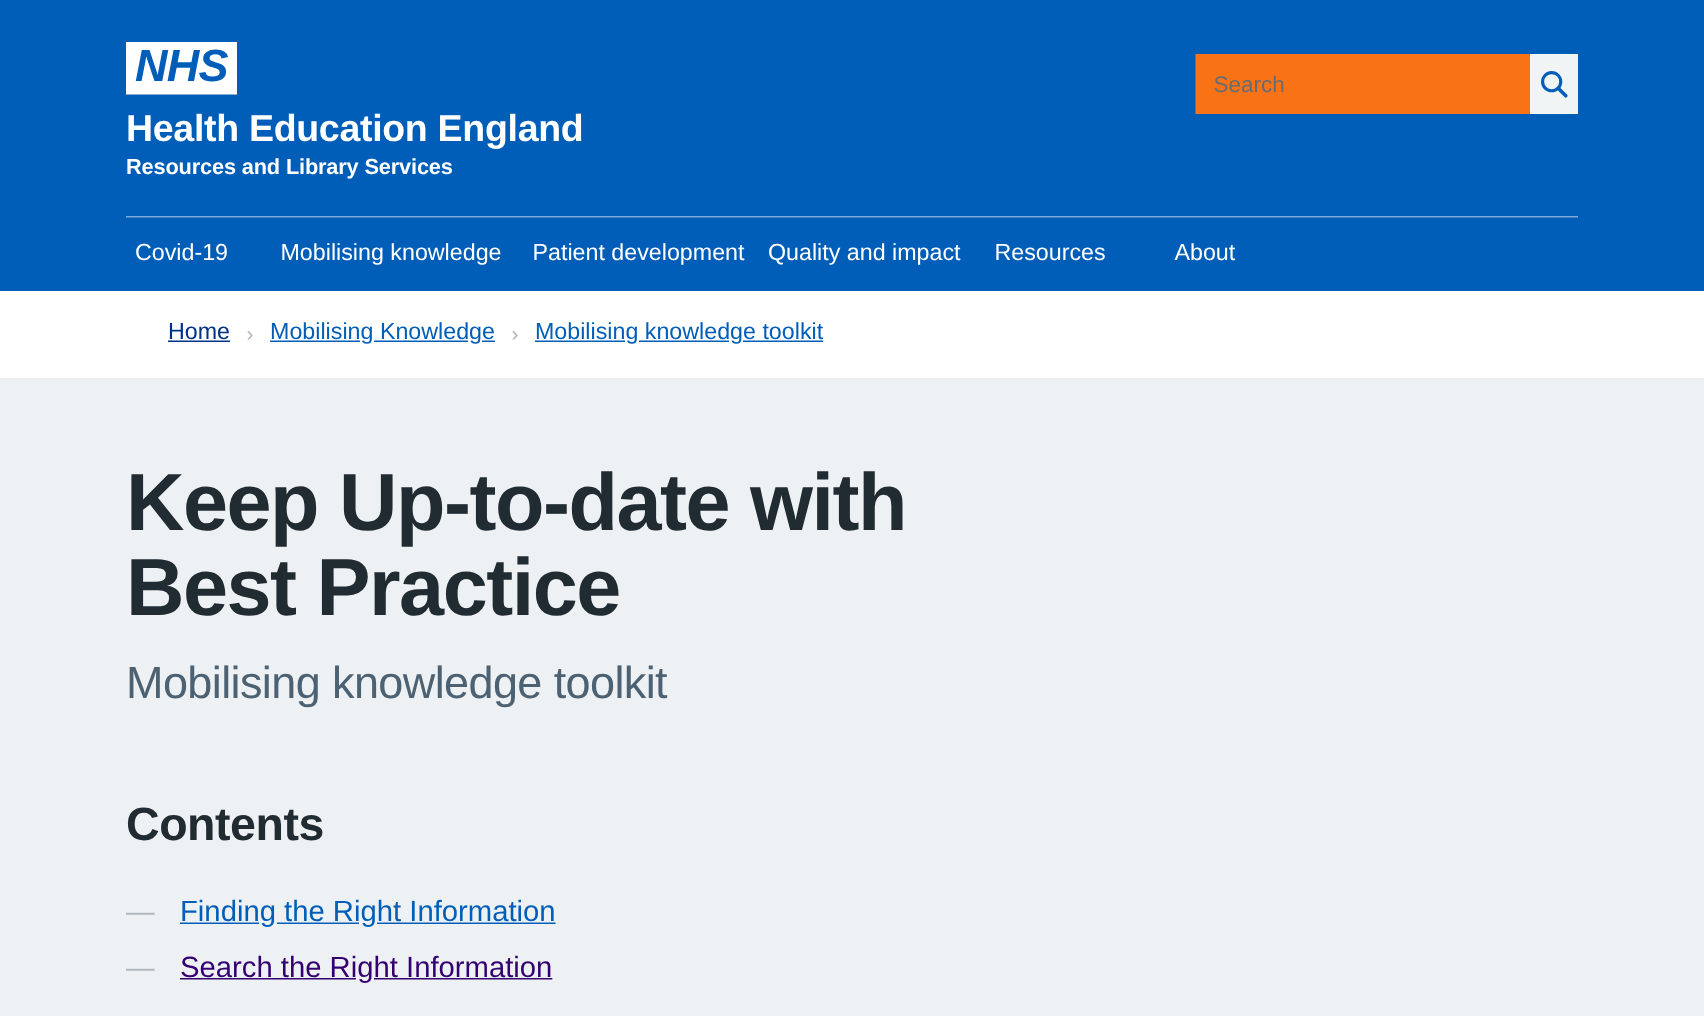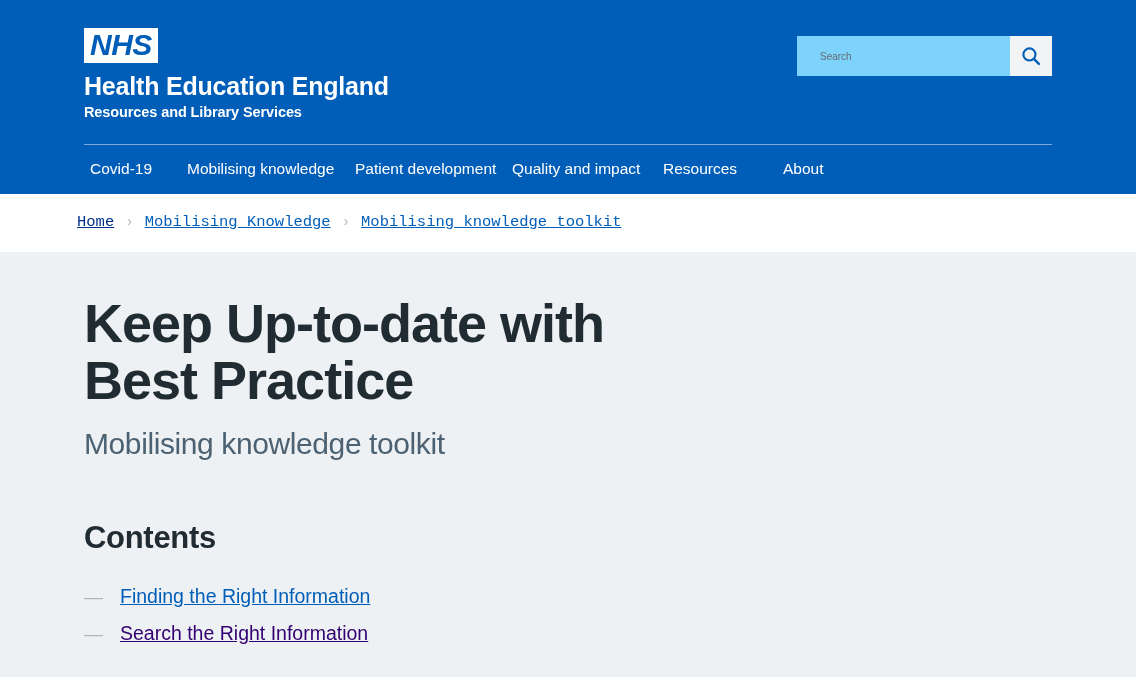--- a/index.html
+++ b/index.html
@@ -81,25 +81,25 @@
     display: flex;
     align-items: stretch;
     margin-top: 8px;
     height: 40px;
     width: 255px;
   }
   .search-input {
     flex: 1 1 auto;
     border: 0;
     outline: 0;
-    background: #7dd3fc;
+    background: #f97316;
     font-family: "Liberation Sans", sans-serif;
-    font-size: 10px;
+    font-size: 15px;
     color: #212b32;
-    padding: 0 23px;
+    padding: 0 12px;
     height: 40px;
     border-radius: 0;
   }
   .search-input::placeholder { color: #666c71; opacity: 1; }
   .search-button {
     width: 42px;
     height: 40px;
     border: 0;
     background: #f0f4f5;
     cursor: pointer;
@@ -140,25 +140,24 @@
   .nav-about        { width: 100px; }
 
   
   .breadcrumb-bar {
     background: #ffffff;
     width: 100%;
   }
   .breadcrumb-inner {
     width: 1136px;
     margin: 0 auto;
-    padding: 18px 84px 20px 77px;
+    padding: 18px 84px 20px 112px;
     display: flex;
     align-items: flex-start;
     gap: 0;
-    font-family: Liberation Mono, monospace;
   }
   .crumb {
     font-size: 15.5px;
     line-height: 20px;
     text-decoration: underline;
     white-space: nowrap;
   }
   .crumb-home { color: #003087; }
   .crumb-link { color: #005eb8; }
   .crumb-sep {
@@ -170,21 +169,21 @@
   }
 
   
   .main-area {
     background: #eef1f4;
     width: 100%;
     min-height: 420px;
   }
   .main-inner {
     width: 1136px;
-    margin: 0 auto;
+    margin: 12px auto;
     padding: 0 84px;
   }
   .page-title {
     margin: 0;
     padding-top: 43px;
     font-size: 54px;
     line-height: 57px;
     font-weight: bold;
     color: #212b32;
     letter-spacing: -1px;

